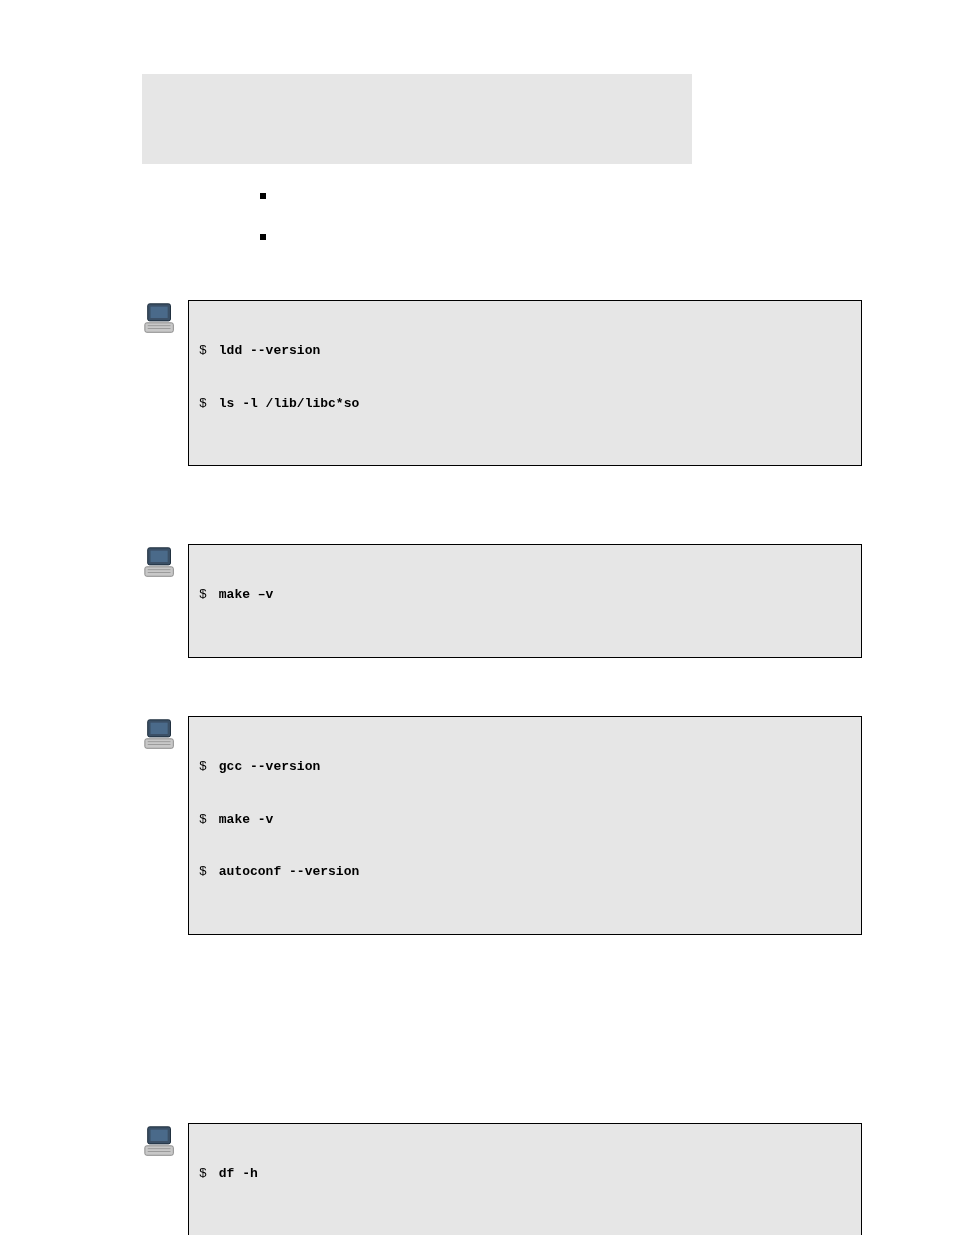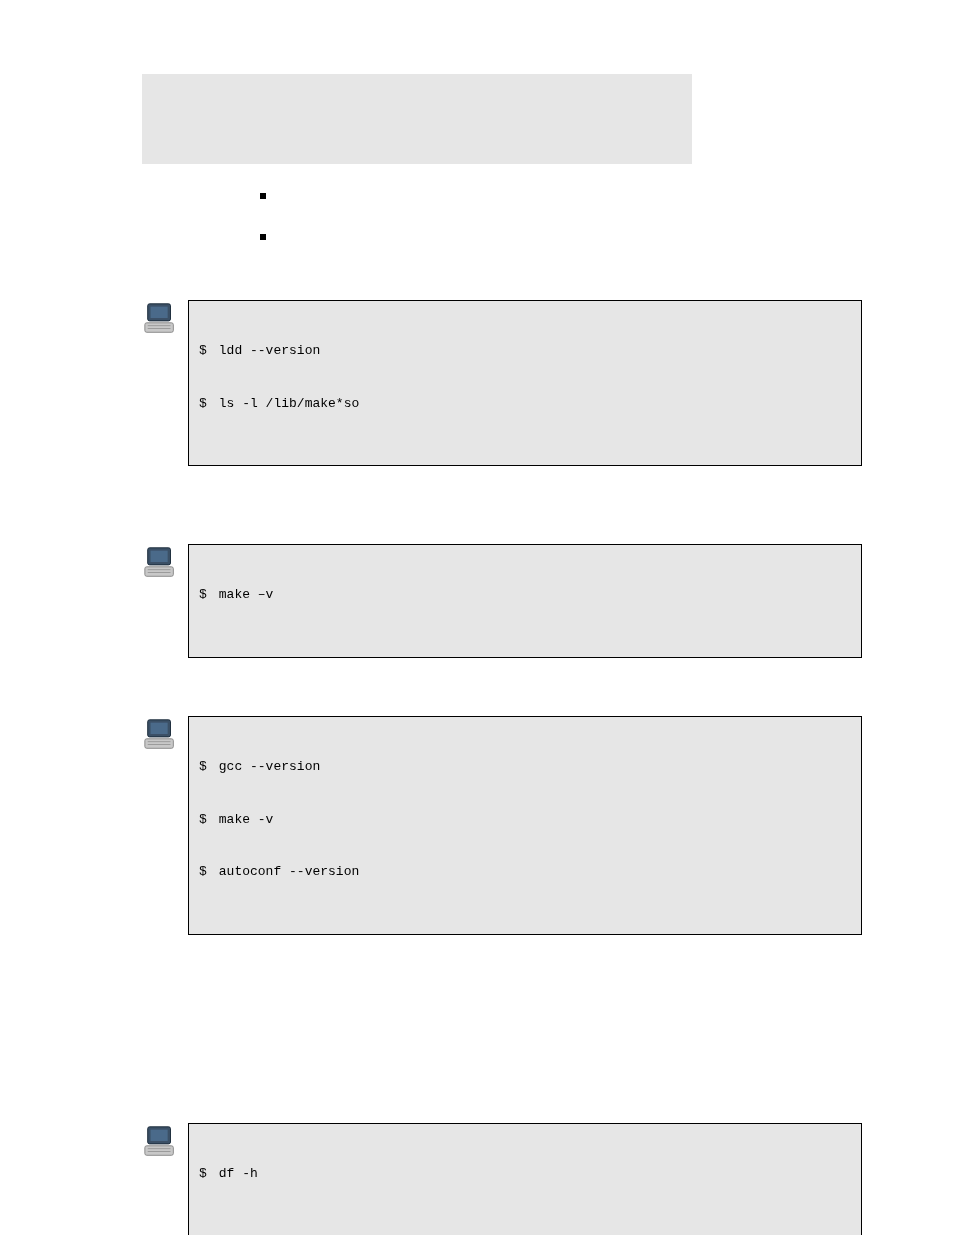--- a/index.html
+++ b/index.html
@@ -64,21 +64,21 @@
     white-space: pre;
   }
   .term-line {
     display: flex;
   }
   .term-prompt {
     font-weight: normal;
     margin-right: 12px;
   }
   .term-cmd {
-    font-weight: normal;
+    font-weight: bold;
     text-align: right;
   }
   .gap-med { height: 28px; }
   .gap-large { height: 48px; }
   .gap-xl { height: 110px; }
 </style>
 </head>
 <body>
 
 <div class="page">
@@ -108,21 +108,21 @@
         <line x1="6" y1="30" x2="30" y2="30" stroke="#999"></line>
       </svg>
     </div>
     <div class="term-box">
       <div class="term-line">
         <span class="term-prompt">$</span>
         <span class="term-cmd">ldd --version</span>
       </div>
       <div class="term-line">
         <span class="term-prompt">$</span>
-        <span class="term-cmd">ls -l /lib/make*so</span>
+        <span class="term-cmd">ls -l /lib/libc*so</span>
       </div>
     </div>
   </div>
 
   <div class="gap-large"></div>
 
   <div class="term-block">
     <div class="term-icon">
       <svg viewBox="0 0 40 40" width="38" height="38">
         <rect x="6" y="4" width="24" height="18" rx="2" fill="#3b5066" stroke="#1a2a3a"></rect>

